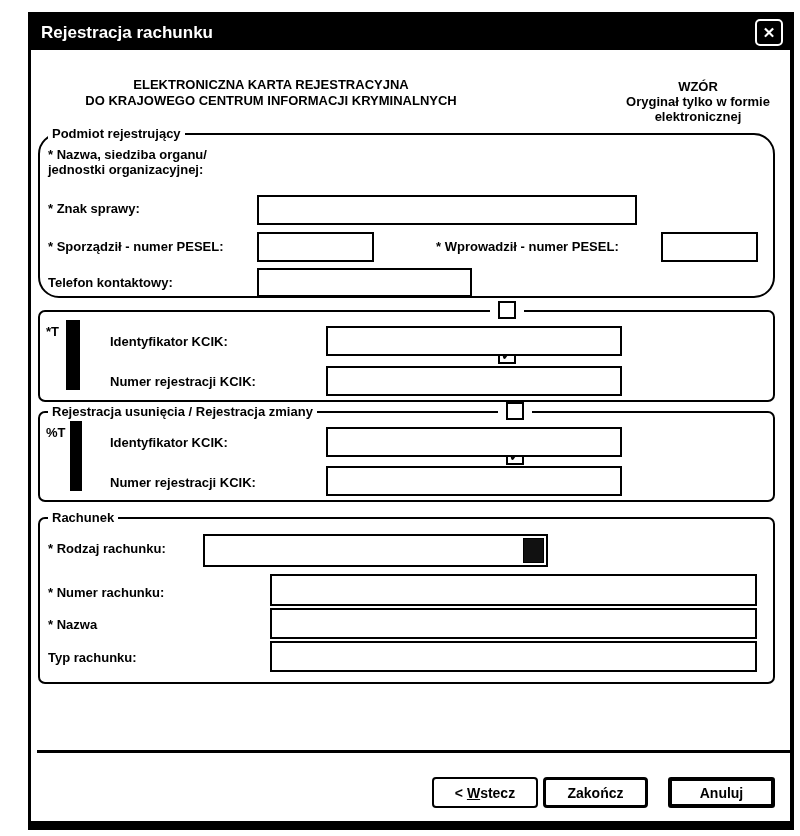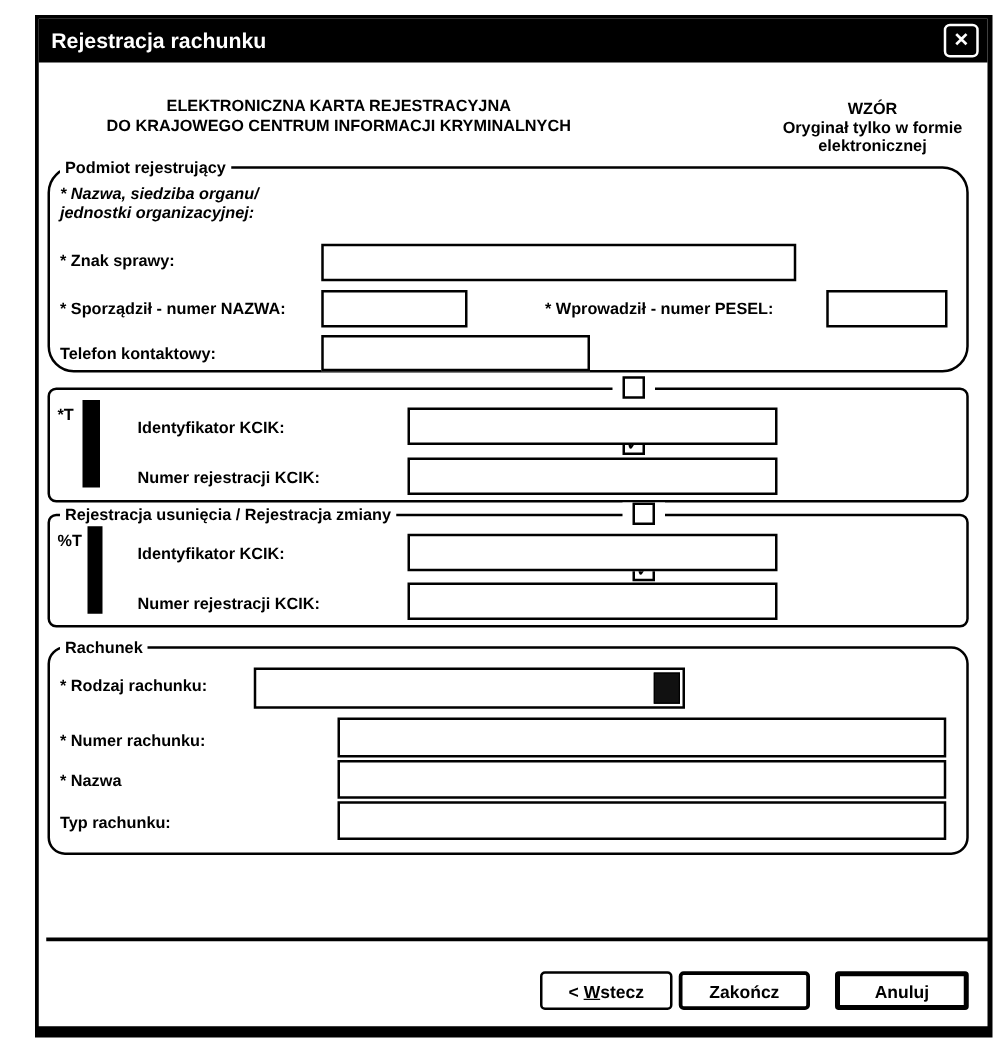--- a/index.html
+++ b/index.html
@@ -62,27 +62,27 @@
     <div>DO KRAJOWEGO CENTRUM INFORMACJI KRYMINALNYCH</div>
   </div>
   <div class="hdr-right">
     <div>WZÓR</div>
     <div>Oryginał tylko w formie</div>
     <div>elektronicznej</div>
   </div>
 
   <div class="group" style="left:7px; top:118px; width:737px; height:165px;border-radius:21px;">
     <span class="legend">Podmiot rejestrujący</span>
-    <div class="lbl" style="left:8px; top:12px;font-style:italic;">
+    <div class="lbl" style="left:8px; top:12px;">
       <div>* Nazwa, siedziba organu/</div>
       <div>jednostki organizacyjnej:</div>
     </div>
     <div class="lbl" style="left:8px; top:66px;">* Znak sprawy:</div>
     <input class="inp" style="left: 217px; top: 60px; width: 380px; height: 30px;" value="">
-    <div class="lbl" style="left:8px; top:104px;">* Sporządził - numer NAZWA:</div>
+    <div class="lbl" style="left:8px; top:104px;">* Sporządził - numer PESEL:</div>
     <input class="inp" style="left: 217px; top: 97px; width: 117px; height: 30px;" value="">
     <div class="lbl" style="left:396px; top:104px;">* Wprowadził - numer PESEL:</div>
     <input class="inp" style="left: 621px; top: 97px; width: 97px; height: 30px;" value="">
     <div class="lbl" style="left:8px; top:140px;">Telefon kontaktowy:</div>
     <input class="inp" style="left: 217px; top: 133px; width: 215px; height: 29px;" value="">
   </div>
 
   <div class="group" style="left:7px; top:295px; width:737px; height:92px;">
     <div class="cbrow" style="left:450px; top:-11px;">
       <div class="cb"></div>
@@ -111,21 +111,21 @@
       <span class="cblabel">NIE</span>
     </div>
     <div class="marker" style="left:6px; top:12px;">%T</div>
     <div class="bar" style="left:30px; top:8px; width:12px; height:70px;"></div>
     <div class="lbl" style="left:70px; top:22px;">Identyfikator KCIK:</div>
     <input class="inp" style="left: 286px; top: 14px; width: 296px; height: 30px;" value="">
     <div class="lbl" style="left:70px; top:62px;">Numer rejestracji KCIK:</div>
     <input class="inp" style="left: 286px; top: 53px; width: 296px; height: 30px;" value="">
   </div>
 
-  <div class="group" style="left:7px; top:502px; width:737px; height:167px;border-radius:14px;">
+  <div class="group" style="left:7px; top:502px; width:737px; height:167px;">
     <span class="legend">Rachunek</span>
     <div class="lbl" style="left:8px; top:22px;">* Rodzaj rachunku:</div>
     <div class="combo" style="left:163px; top:15px; width:345px; height:33px;">
       <span class="lbl" style="left:4px; top:8px;"></span>
       <div class="combo-btn"></div>
     </div>
     <div class="lbl" style="left:8px; top:66px;">* Numer rachunku:</div>
     <input class="inp" style="left: 230px; top: 55px; width: 487px; height: 32px;" value="">
     <div class="lbl" style="left:8px; top:98px;">* Nazwa</div>
     <input class="inp" style="left: 230px; top: 89px; width: 487px; height: 31px;" value="">

